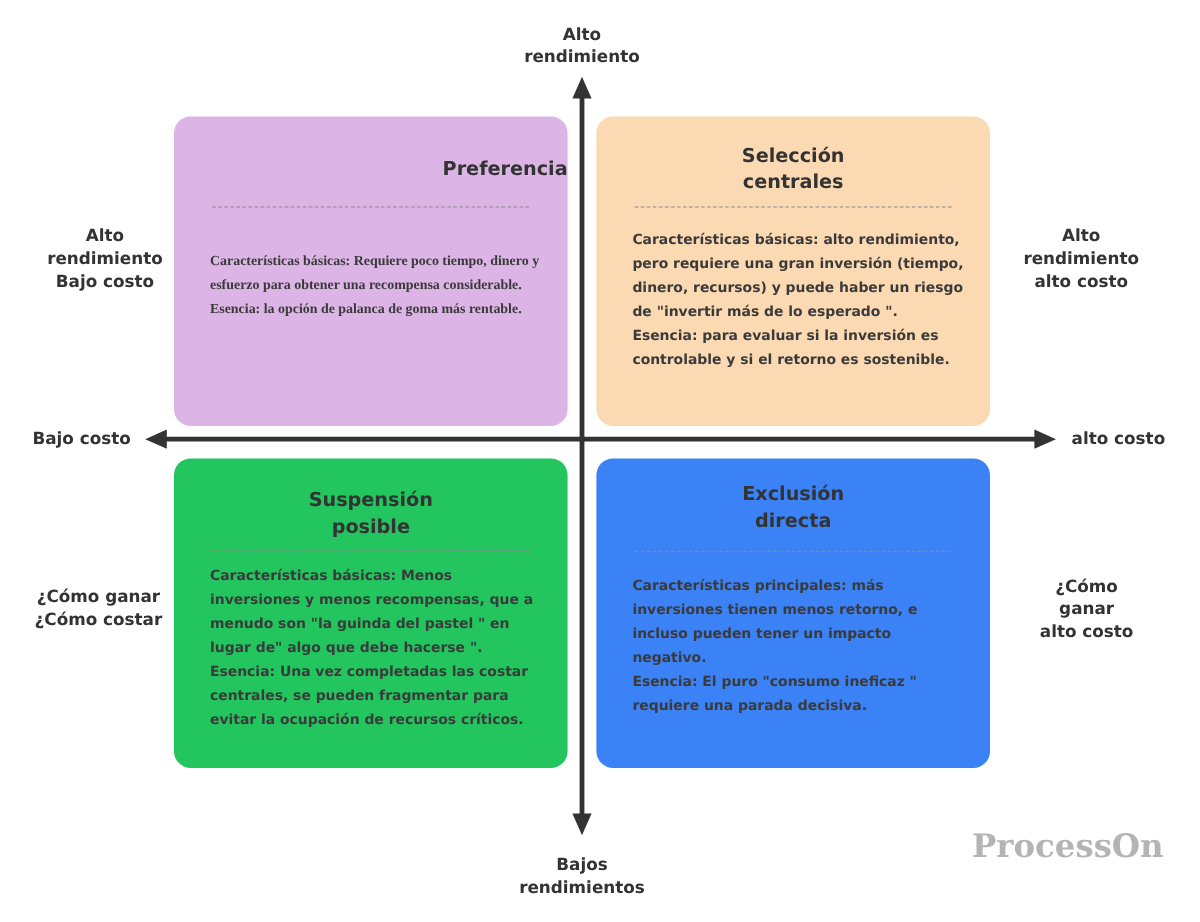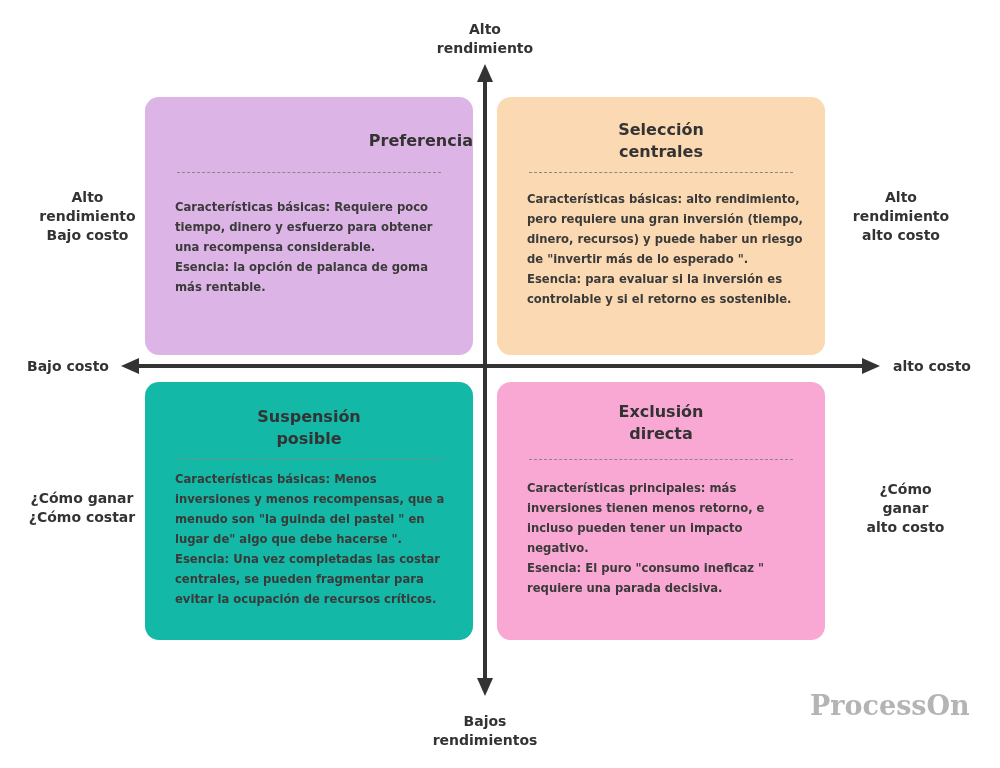--- a/index.html
+++ b/index.html
@@ -41,41 +41,41 @@
 alto costo</div>
 <div class="side-label" style="left:12px; top:489px; width:140px; white-space:pre-line;">¿Cómo ganar
 ¿Cómo costar</div>
 <div class="side-label" style="left:826px; top:480px; width:115px; white-space:pre-line;padding-left:22px;">¿Cómo
 ganar
 alto costo</div>
 
 <div class="box" id="q0" style="left: 145px; top: 97px; background: rgb(220, 181, 230);">
   <div class="title" style="top:33px; white-space:pre-line;text-align:right;">Preferencia</div>
   <div class="divider" style="top:75px;"></div>
-  <div class="body" style="top:100px; white-space:pre-line;">Características básicas: Requiere poco tiempo, dinero y esfuerzo para obtener una recompensa considerable.
+  <div class="body" style="top:111px; white-space:pre-line;font-family:Liberation Serif, serif;">Características básicas: Requiere poco tiempo, dinero y esfuerzo para obtener una recompensa considerable.
 Esencia: la opción de palanca de goma más rentable.</div>
 </div>
 
 <div class="box" id="q1" style="left: 497px; top: 97px; background: rgb(251, 217, 178);">
   <div class="title" style="top:22px; white-space:pre-line;">Selección
 centrales</div>
   <div class="divider" style="top:75px;"></div>
   <div class="body" style="top:92px; white-space:pre-line;">Características básicas: alto rendimiento, pero requiere una gran inversión (tiempo, dinero, recursos) y puede haber un riesgo de "invertir más de lo esperado ".
 Esencia: para evaluar si la inversión es controlable y si el retorno es sostenible.</div>
 </div>
 
-<div class="box" id="q2" style="left: 145px; top: 382px; background: #14b8a6;">
+<div class="box" id="q2" style="left: 145px; top: 382px; background: #22c55e;">
   <div class="title" style="top:24px; white-space:pre-line;">Suspensión
 posible</div>
   <div class="divider" style="top:76px;"></div>
   <div class="body" style="top:87px; white-space:pre-line;">Características básicas: Menos inversiones y menos recompensas, que a menudo son "la guinda del pastel " en lugar de" algo que debe hacerse ".
 Esencia: Una vez completadas las costar centrales, se pueden fragmentar para evitar la ocupación de recursos críticos.</div>
 </div>
 
-<div class="box" id="q3" style="left: 497px; top: 382px; background: #f9a8d4;">
+<div class="box" id="q3" style="left: 497px; top: 382px; background: #3b82f6;">
   <div class="title" style="top:19px; white-space:pre-line;">Exclusión
 directa</div>
   <div class="divider" style="top:77px;"></div>
   <div class="body" style="top:96px; white-space:pre-line;">Características principales: más inversiones tienen menos retorno, e incluso pueden tener un impacto negativo.
 Esencia: El puro "consumo ineficaz " requiere una parada decisiva.</div>
 </div>
 
 <div class="watermark">ProcessOn</div>
 
 </body></html>

